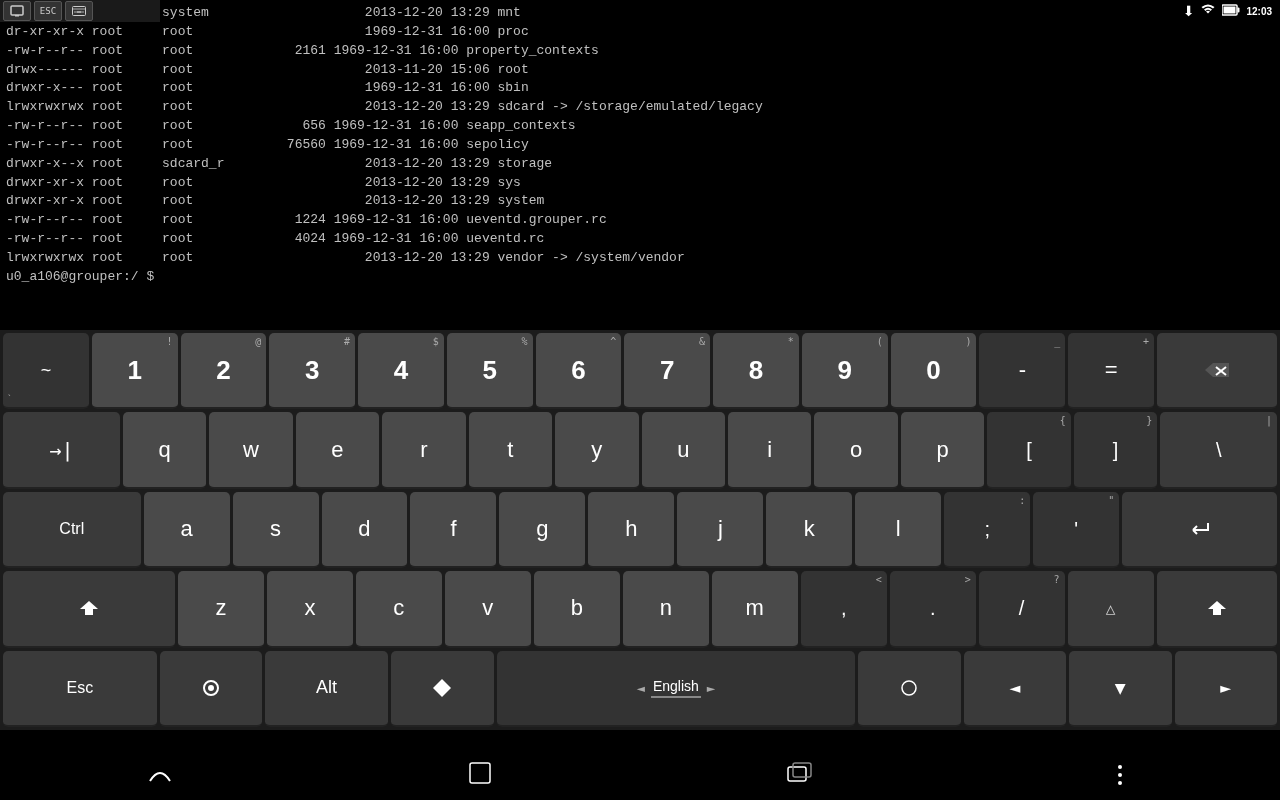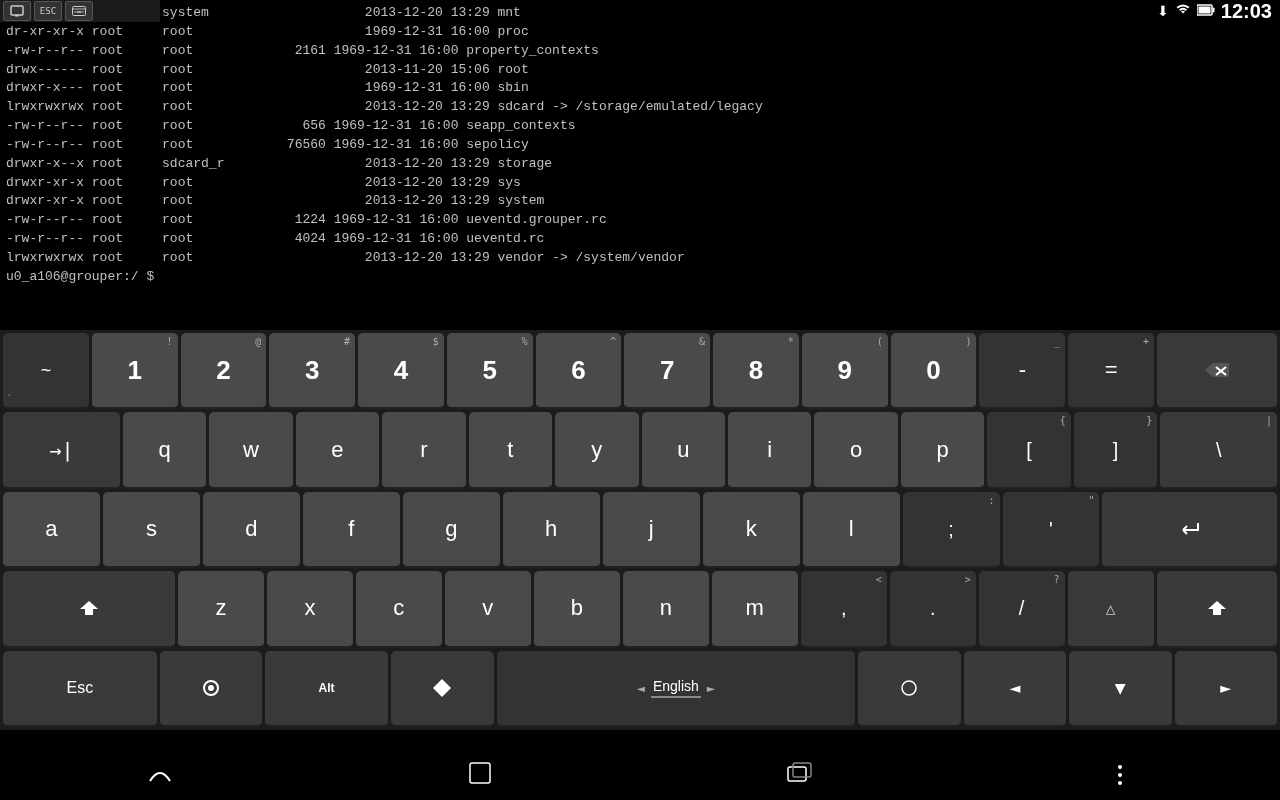--- a/index.html
+++ b/index.html
@@ -238,21 +238,21 @@
       <path d="M8 10.5 L6 8.5 Q8 7 10 8.5 Z M4 6.5 Q8 3 12 6.5 L10.5 8 Q8 5.5 5.5 8 Z M1.5 4 Q8 -1 14.5 4 L13 5.5 Q8 1.5 3 5.5 Z"></path>
     </svg>
   </span>
   <span>
     <svg width="18" height="12" viewBox="0 0 18 12" fill="white">
       <rect x="0" y="1" width="15" height="10" rx="1" fill="none" stroke="white" stroke-width="1.5"></rect>
       <rect x="15.5" y="3.5" width="2" height="5" rx="1" fill="white"></rect>
       <rect x="1.5" y="2.5" width="12" height="7" fill="white"></rect>
     </svg>
   </span>
-  <span style="font-weight:bold; font-size:20px;">12:03</span>
+  <span style="font-weight:bold; font-size:10px;">12:03</span>
 </div>
 
 <div id="toolbar" style="position:absolute;top:0;left:0;height:22px;width:160px;display:flex;align-items:center;gap:3px;padding-left:3px;background:#1a1a1a;">
   <div class="toolbar-btn">
     <svg width="14" height="14" viewBox="0 0 14 14" fill="#ccc">
       <rect x="1" y="2" width="12" height="9" rx="1" fill="none" stroke="#ccc" stroke-width="1.5"></rect>
       <rect x="5" y="11" width="4" height="1.5" fill="#ccc"></rect>
     </svg>
   </div>
   <div class="toolbar-btn" style="font-size:9px;">ESC</div>
@@ -378,20 +378,23 @@
         <span class="top-label">}</span>
         <span class="main-label" style="font-size:20px;">]</span>
       </div>
     <div class="key key-special" style="flex:1.4;">
         <span class="top-label">|</span>
         <span class="main-label" style="font-size:20px;">\</span>
       </div>
   </div>
 
   <div class="key-row">
+    <div class="key key-ctrl key-special" style="flex:1.6;">
+      <span style="font-size:16px;font-family:sans-serif;font-weight:500;">Ctrl</span>
+    </div>
     <div class="key">
         <span class="main-label">a</span>
       </div>
     <div class="key">
         <span class="main-label">s</span>
       </div>
     <div class="key">
         <span class="main-label">d</span>
       </div>
     <div class="key">
@@ -481,21 +484,21 @@
     <div class="key key-esc key-special" style="flex:1.5;">
       <span style="font-size:16px;font-family:sans-serif;font-weight:500;">Esc</span>
     </div>
     <div class="key key-special" style="flex:1;">
       <svg width="20" height="20" viewBox="0 0 20 20" fill="none" stroke="white" stroke-width="2">
         <circle cx="10" cy="10" r="7"></circle>
         <circle cx="10" cy="10" r="2" fill="white"></circle>
       </svg>
     </div>
     <div class="key key-special" style="flex:1.2;">
-      <span style="font-size:12px;font-family:sans-serif;font-weight:700;">Alt</span>
+      <span style="font-size:18px;font-family:sans-serif;font-weight:400;">Alt</span>
     </div>
     <div class="key key-special" style="flex:1;">
       <svg width="22" height="22" viewBox="0 0 22 22" fill="white">
         <path d="M11 2 L20 11 L11 20 L2 11 Z"></path>
       </svg>
     </div>
     <div class="key key-lang key-special" style="flex:3.5;flex-direction:row;gap:6px;justify-content:center;">
       <span style="font-size:14px;color:#aaa;">◄</span>
       <div style="display:flex;flex-direction:column;align-items:center;">
         <span style="font-size:14px;font-family:sans-serif;">English</span>

